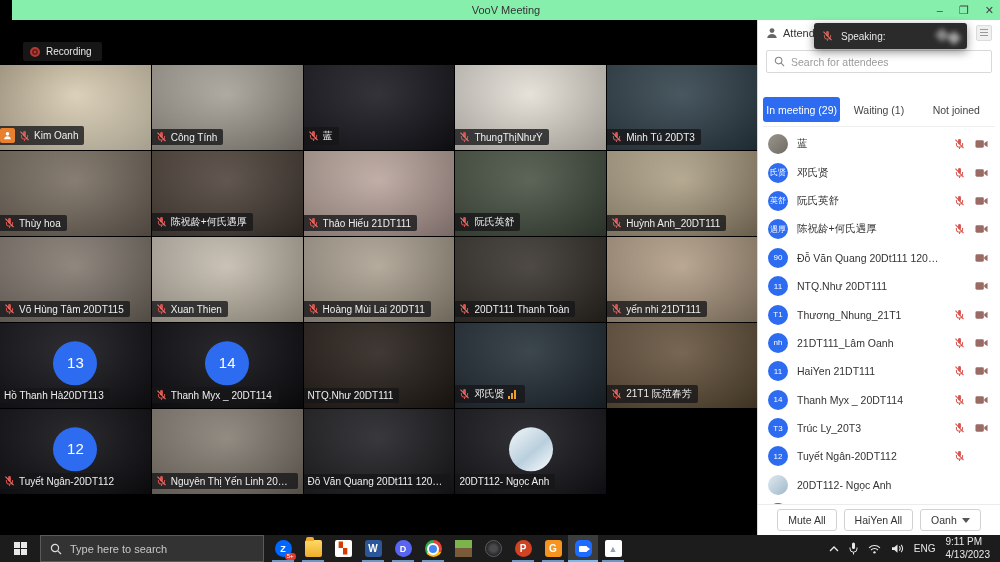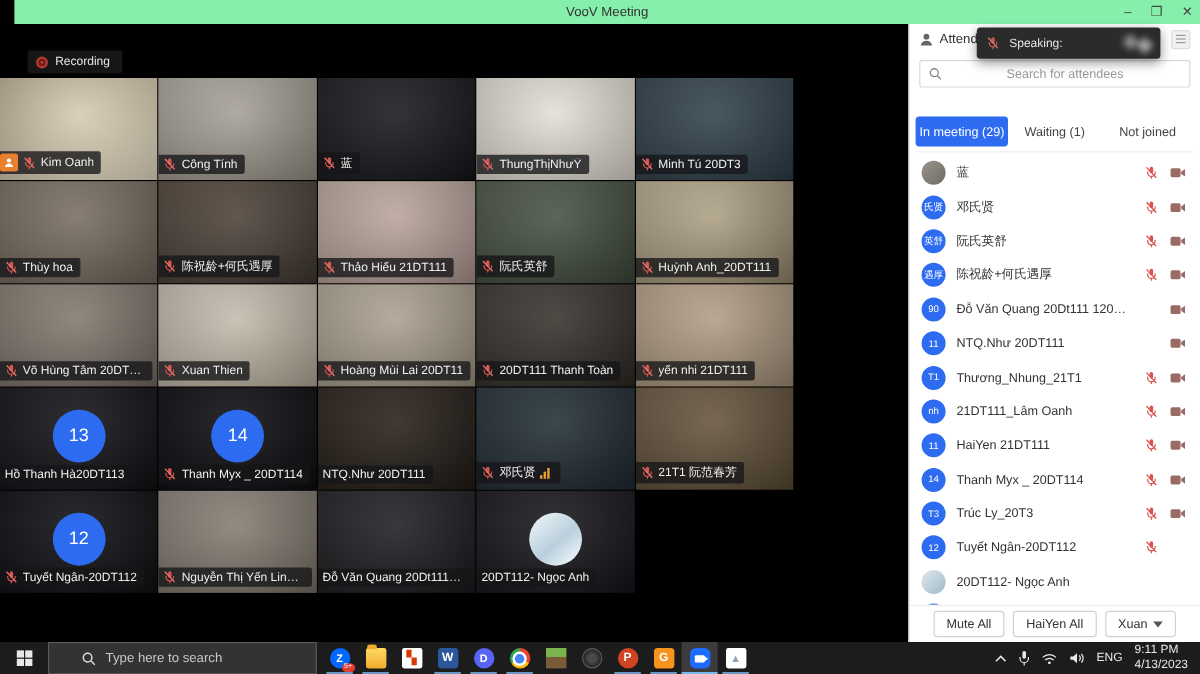--- a/index.html
+++ b/index.html
@@ -17,21 +17,21 @@
   .main { flex:1 1 auto; display:flex; min-height:0; }
 
   
   .video-section { width:757px; background:#000; position:relative; }
   .rec-badge { position:absolute; top:22px; left:7px; background:#161616; border-radius:2px;
                display:flex; align-items:center; gap:6px; padding:4px 10px 4px 7px; z-index:2;margin-left:16px; }
   .rec-dot { width:10px; height:10px; border-radius:50%; border:2px solid #b33a33; background:#6e1f1b; position:relative; }
   .rec-dot::after { content:""; position:absolute; inset:2px; border-radius:50%; background:#d8453c; }
   .rec-badge span { color:#e8e8e8; font-size:10px; }
 
-  .video-grid { position:absolute; top:45px; left:0; width:661px; height:429px;
+  .video-grid { position:absolute; top:45px; left:0; width:758px; height:429px;
                 display:grid; grid-template-columns:repeat(5,1fr); grid-template-rows:repeat(5,85px);
                 gap:1px; background:#000; }
   .cell { position:relative; overflow:hidden; }
   .cell::after { content:""; position:absolute; inset:0; background:radial-gradient(ellipse at 50% 35%, rgba(255,255,255,.10), rgba(0,0,0,.28)); pointer-events:none; }
   .tile-avatar { position:absolute; left:50%; top:50%; transform:translate(-50%,-56%);
                  width:44px; height:44px; border-radius:50%; background:#2d6cf0; color:#fff;
                  display:flex; align-items:center; justify-content:center; font-size:15px; z-index:1; }
   .tile-avatar.photo-sky { background:linear-gradient(140deg,#dfe9f0 20%,#b9cfdd 55%,#eef4f8 90%); color:#7b93a6; font-size:9px; }
   .name-bar { position:absolute; left:0; bottom:5px; display:flex; align-items:center; gap:4px;
               background:rgba(22,22,24,.78); padding:2px 6px 2px 4px; border-radius:0 2px 2px 0;
@@ -57,21 +57,21 @@
   .speaking-toast { position:absolute; top:3px; left:56px; width:153px; height:26px; background:#2b2b2c;
                     border-radius:3px; box-shadow:0 3px 10px rgba(0,0,0,.45); display:flex; align-items:center;
                     padding:0 8px; gap:8px; z-index:10; }
   .speaking-toast .lbl { color:#e8e8e8; font-size:10px; }
   .blur-names { margin-left:auto; display:flex; gap:2px; filter:blur(2.5px); }
   .blur-names i { width:10px; height:10px; background:#8a8a8a; transform:rotate(45deg); display:block; }
   .blur-names i:nth-child(2){ background:#a5a5a5; margin-top:3px; }
 
   .search-row { margin:5px 8px 4px; height:23px; border:1px solid #d9d9d9; border-radius:2px;
                 display:flex; align-items:center; padding:0 7px; gap:6px; flex:0 0 auto; }
-  .search-row input { border:none; outline:none; flex:1; font-size:10.5px; color:#333; font-family:inherit;text-align:center; }
+  .search-row input { border:none; outline:none; flex:1; font-size:10.5px; color:#333; font-family:inherit; }
   .search-row input::placeholder { color:#9b9b9b; }
 
   .tabs { display:flex; margin:20px 5px 0; border-bottom:1px solid #efefef; padding-bottom:4px; flex:0 0 auto; }
   .tab { flex:1; height:25px; display:flex; align-items:center; justify-content:center;
          font-size:10.5px; color:#444; border-radius:3px; cursor:default; }
   .tab.active { background:#2d6cf0; color:#fff; }
 
   .att-list { flex:1 1 auto; overflow:hidden; padding:3px 0 0; }
   .att-row { height:28.4px; display:flex; align-items:center; padding:0 12px 0 10px; gap:9px; }
   .att-avatar { width:20px; height:20px; border-radius:50%; background:#2d6cf0; color:#fff; flex:0 0 auto;
@@ -88,21 +88,21 @@
   .pf-btn { border:1px solid #d2d2d2; border-radius:3px; background:#fff; font-size:10.5px; color:#333;
             padding:4px 10px; display:flex; align-items:center; gap:5px; font-family:inherit; }
   .caret { width:0; height:0; border-left:4px solid transparent; border-right:4px solid transparent; border-top:5px solid #555; display:inline-block; }
 
   
   .taskbar { height:27px; background:#1c1c1c; display:flex; align-items:stretch; flex:0 0 auto; position:relative; }
   .start-btn { width:40px; display:flex; align-items:center; justify-content:center; }
   .winlogo { display:grid; grid-template-columns:6px 6px; grid-template-rows:6px 6px; gap:1px; }
   .winlogo i { background:#e8e8e8; display:block; }
   .tb-search { width:224px; background:#333334; border:1px solid #5a5a5a; display:flex; align-items:center;
-               gap:8px; padding:0 27px; margin:0; }
+               gap:8px; padding:0 9px; margin:0; }
   .tb-search span { color:#c8c8c8; font-size:11px; }
   .tb-icons { display:flex; align-items:stretch; margin-left:4px; }
   .tb-btn { width:30px; display:flex; align-items:center; justify-content:center; position:relative; }
   .tb-btn.open::after { content:""; position:absolute; left:4px; right:4px; bottom:0; height:2px; background:#6a97c4; }
   .tb-btn.active { background:rgba(255,255,255,.14); }
   .tb-btn.active::after { left:0; right:0; background:#76b9ed; }
   .ticon { width:17px; height:17px; display:flex; align-items:center; justify-content:center;
            font-size:10px; font-weight:bold; color:#fff; }
   .t-zalo { background:#0068ff; border-radius:50%; position:relative; }
   .t-zalo::before { content:"Z"; font-size:9px; }
@@ -849,21 +849,21 @@
 </div>
 
       <div class="panel-footer">
         <button class="pf-btn">
             <span>Mute All</span>
           </button>
         <button class="pf-btn">
             <span>HaiYen All</span>
           </button>
         <button class="pf-btn">
-            <span>Xuan</span>
+            <span>Oanh</span>
             <span class="caret"></span>
           </button>
       </div>
     </div>
   </div>
 
   <div class="taskbar">
     <div class="start-btn">
       <span class="winlogo">
           <i></i>

